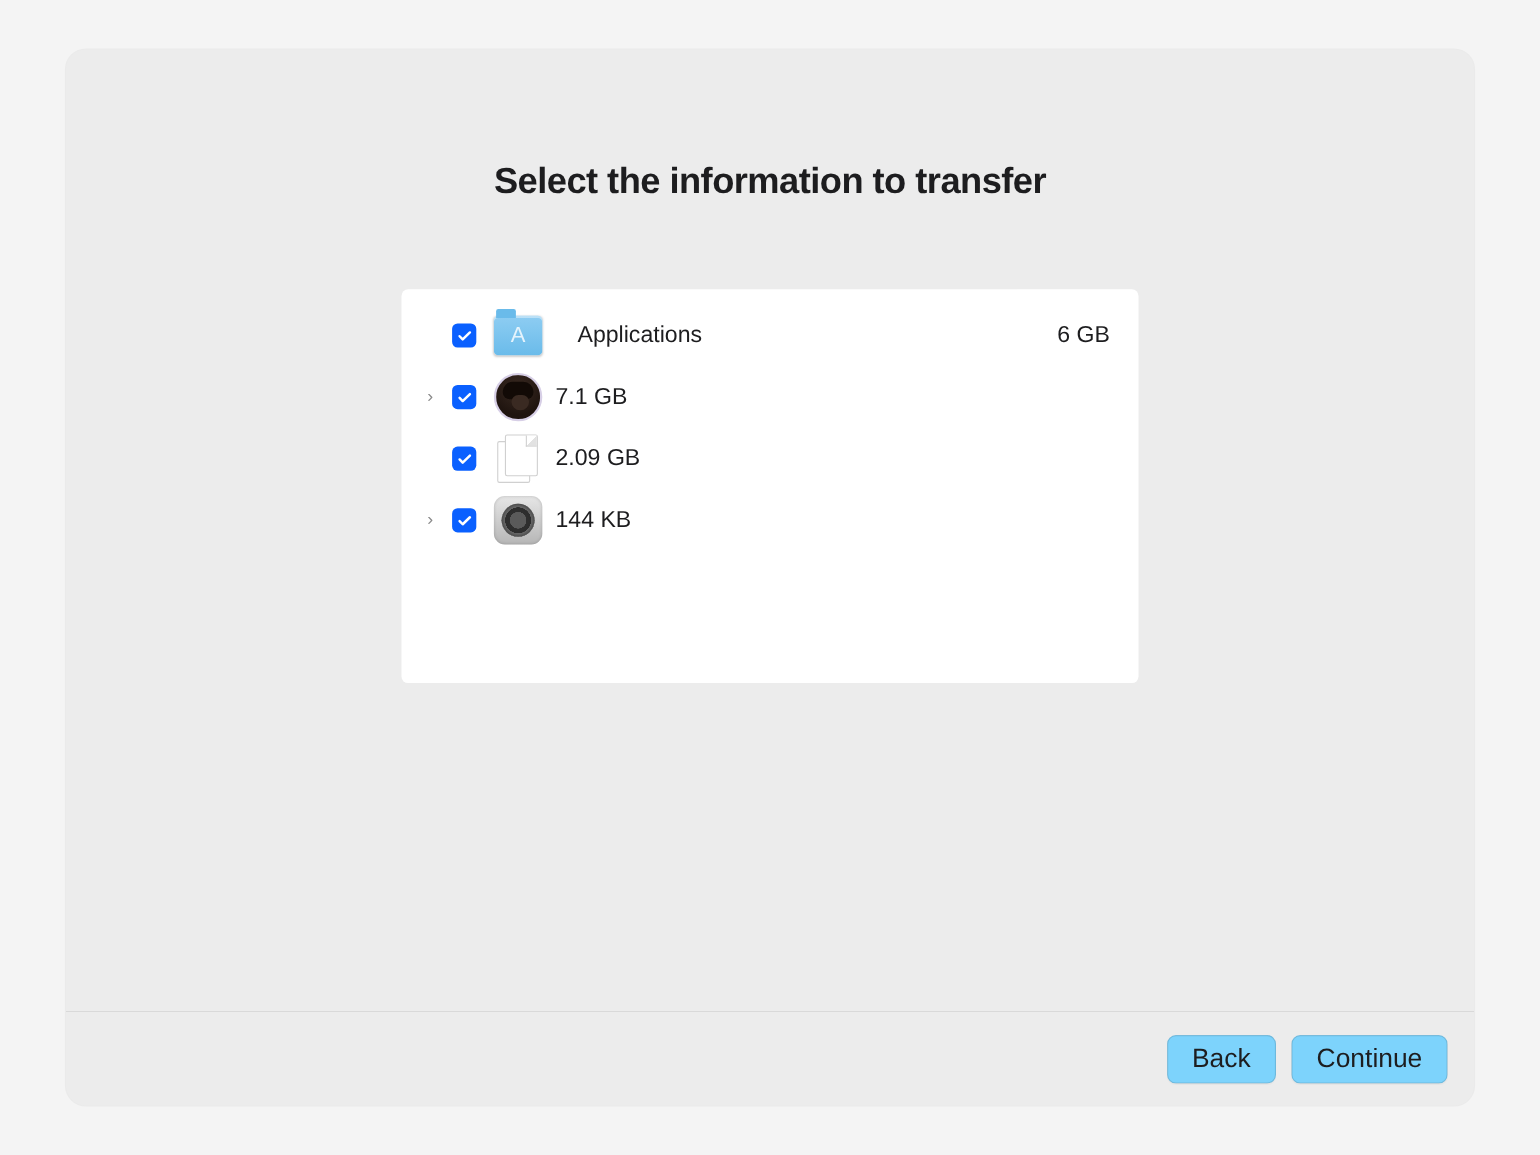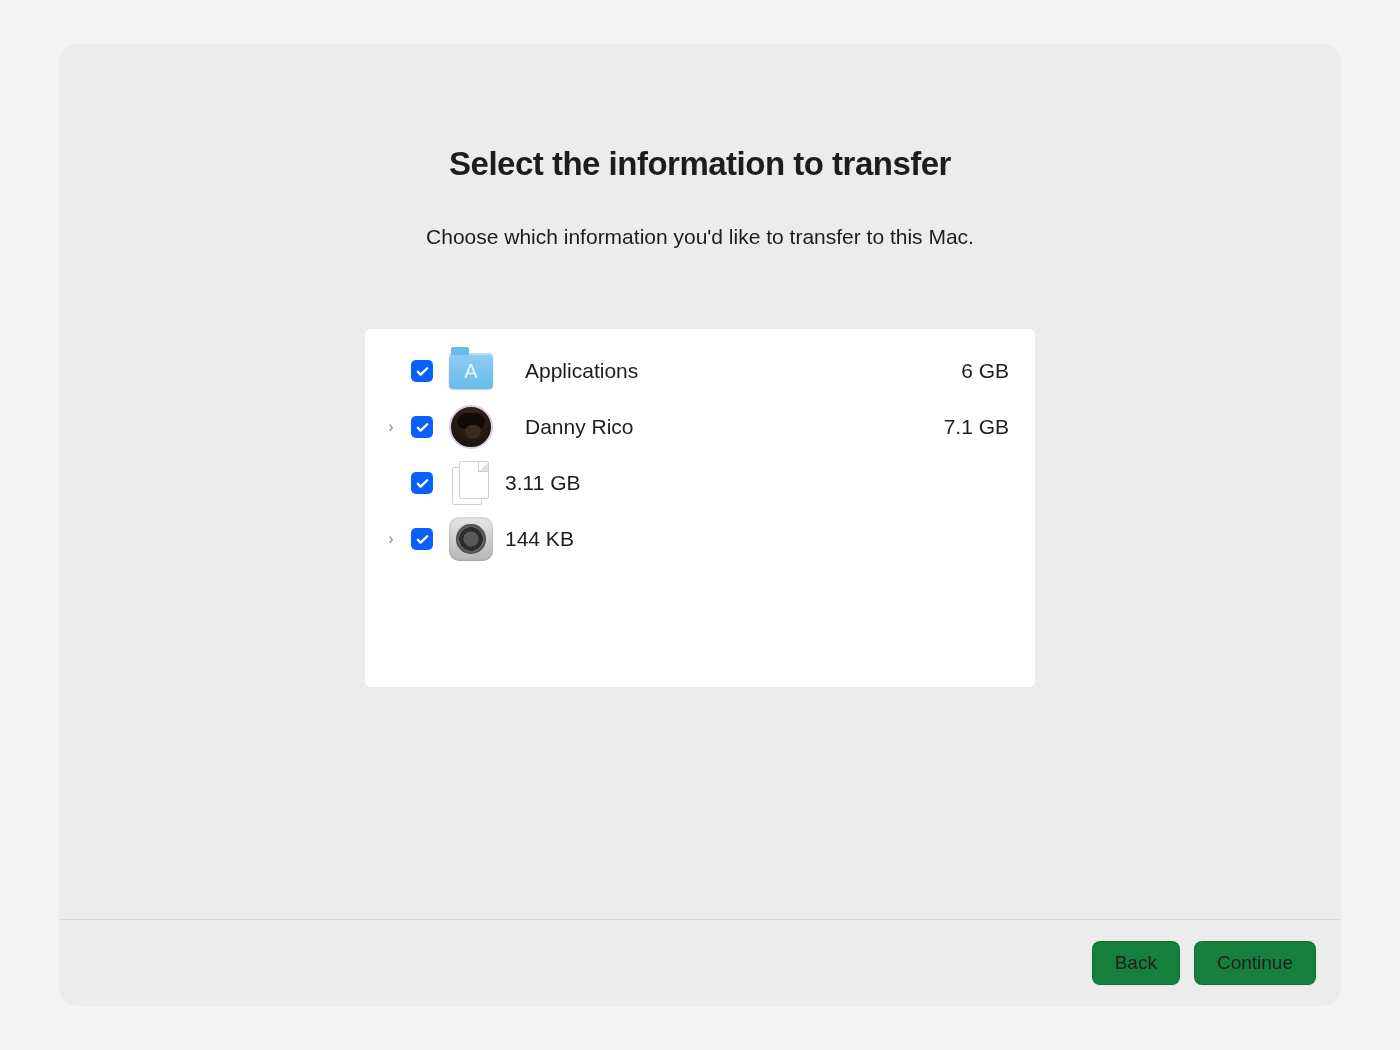--- a/index.html
+++ b/index.html
@@ -111,24 +111,24 @@
       border-top: 1px solid rgba(0,0,0,0.08);
       display: flex;
       align-items: center;
       justify-content: flex-end;
       padding: 0 24px;
       gap: 14px;
     }
     .btn {
       height: 44px;
       padding: 0 22px;
-      background: #15803d;
+      background: #7dd3fc;
       border: 1px solid rgba(0,0,0,0.12);
       border-radius: 8px;
-      font-size: 19px;
+      font-size: 24px;
       color: #1d1d1f;
       display: flex;
       align-items: center;
       justify-content: center;
       box-shadow: 0 1px 1px rgba(0,0,0,0.03);
       cursor: pointer;
     }
 
     
     .apps-folder {
@@ -189,21 +189,20 @@
       box-shadow: inset 0 0 4px rgba(0,0,0,0.6);
     }
   </style>
 </head>
 <body>
 
 <div class="window">
   <div class="content-area">
 
     <h1 class="title">Select the information to transfer</h1>
-    <p class="subtitle">Choose which information you'd like to transfer to this Mac.</p>
 
     <div class="panel">
 
       <div class="row">
         <span class="disclosure hidden">›</span>
         <span class="checkbox">
           <svg viewBox="0 0 16 16">
               <path d="M3 8.2l3 3.1L13 4.5" fill="none" stroke="#fff" stroke-width="2.4" stroke-linecap="round" stroke-linejoin="round"></path>
             </svg>
         </span>
@@ -219,42 +218,41 @@
       <div class="row">
         <span class="disclosure">›</span>
         <span class="checkbox">
           <svg viewBox="0 0 16 16">
               <path d="M3 8.2l3 3.1L13 4.5" fill="none" stroke="#fff" stroke-width="2.4" stroke-linecap="round" stroke-linejoin="round"></path>
             </svg>
         </span>
         <span class="item-icon">
           <span class="avatar"></span>
         </span>
-        <span class="item-label">Danny Rico</span>
         <span class="item-size">7.1 GB</span>
       </div>
 
       <div class="row">
         <span class="disclosure hidden">›</span>
         <span class="checkbox">
           <svg viewBox="0 0 16 16">
               <path d="M3 8.2l3 3.1L13 4.5" fill="none" stroke="#fff" stroke-width="2.4" stroke-linecap="round" stroke-linejoin="round"></path>
             </svg>
         </span>
         <span class="item-icon">
           <span class="doc-stack">
             <span class="sheet">
                 <span class="fold"></span>
               </span>
             <span class="sheet">
                 <span class="fold"></span>
               </span>
           </span>
         </span>
-        <span class="item-size">3.11 GB</span>
+        <span class="item-size">2.09 GB</span>
       </div>
 
       <div class="row">
         <span class="disclosure">›</span>
         <span class="checkbox">
           <svg viewBox="0 0 16 16">
               <path d="M3 8.2l3 3.1L13 4.5" fill="none" stroke="#fff" stroke-width="2.4" stroke-linecap="round" stroke-linejoin="round"></path>
             </svg>
         </span>
         <span class="item-icon">

